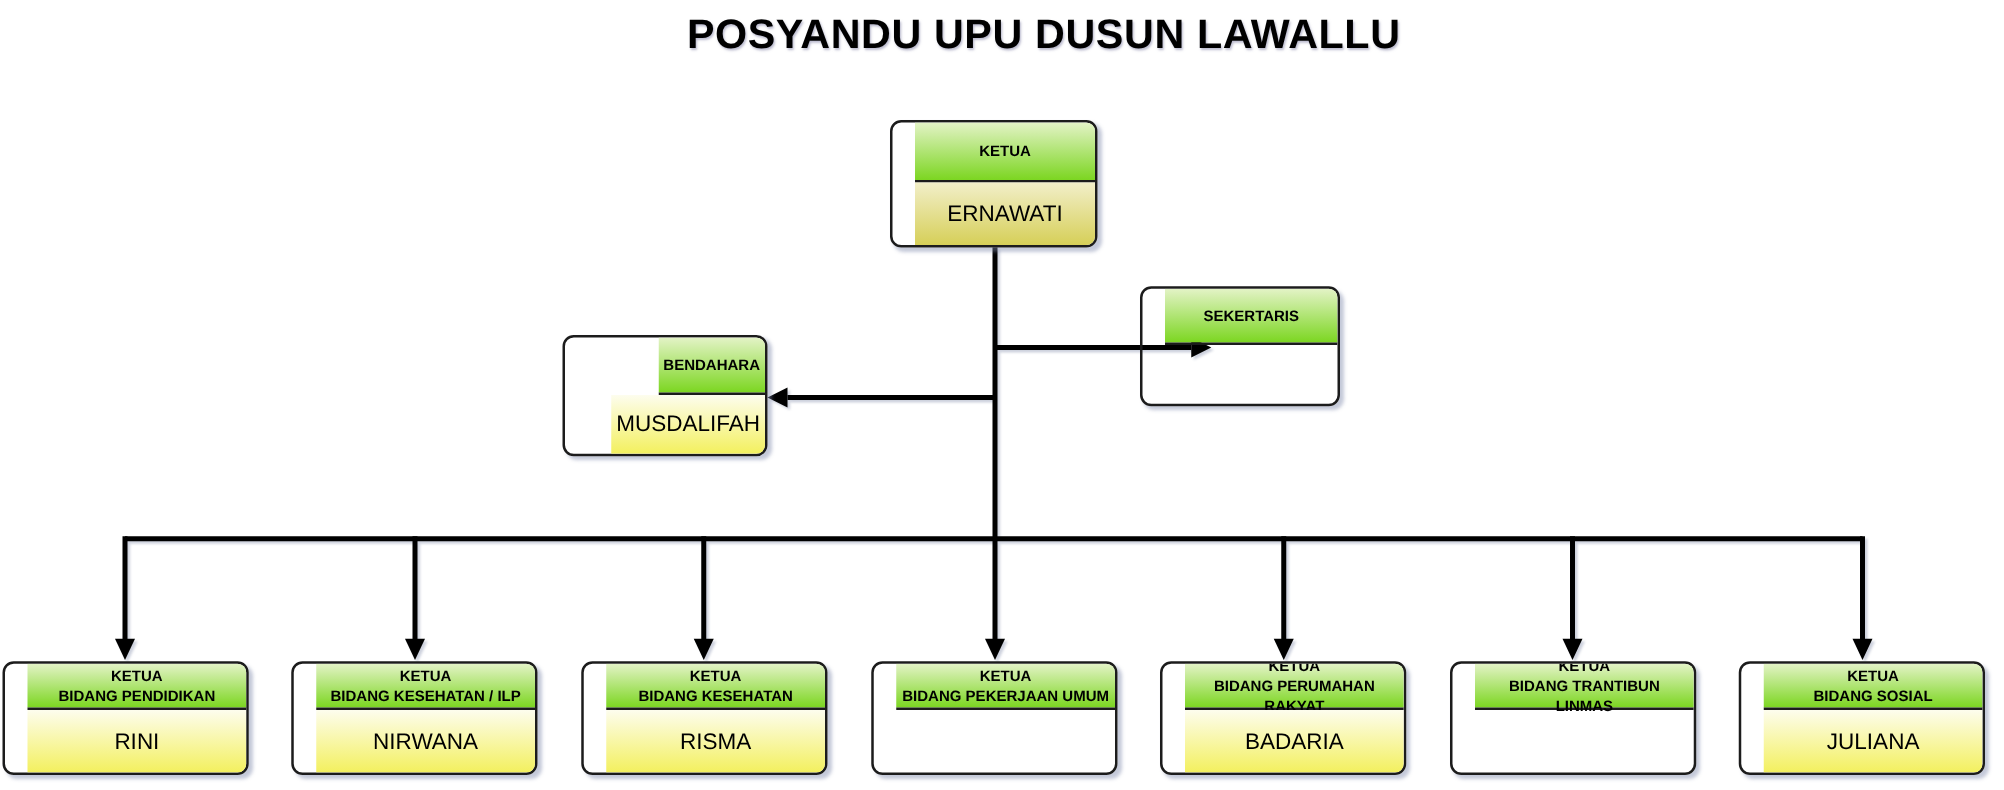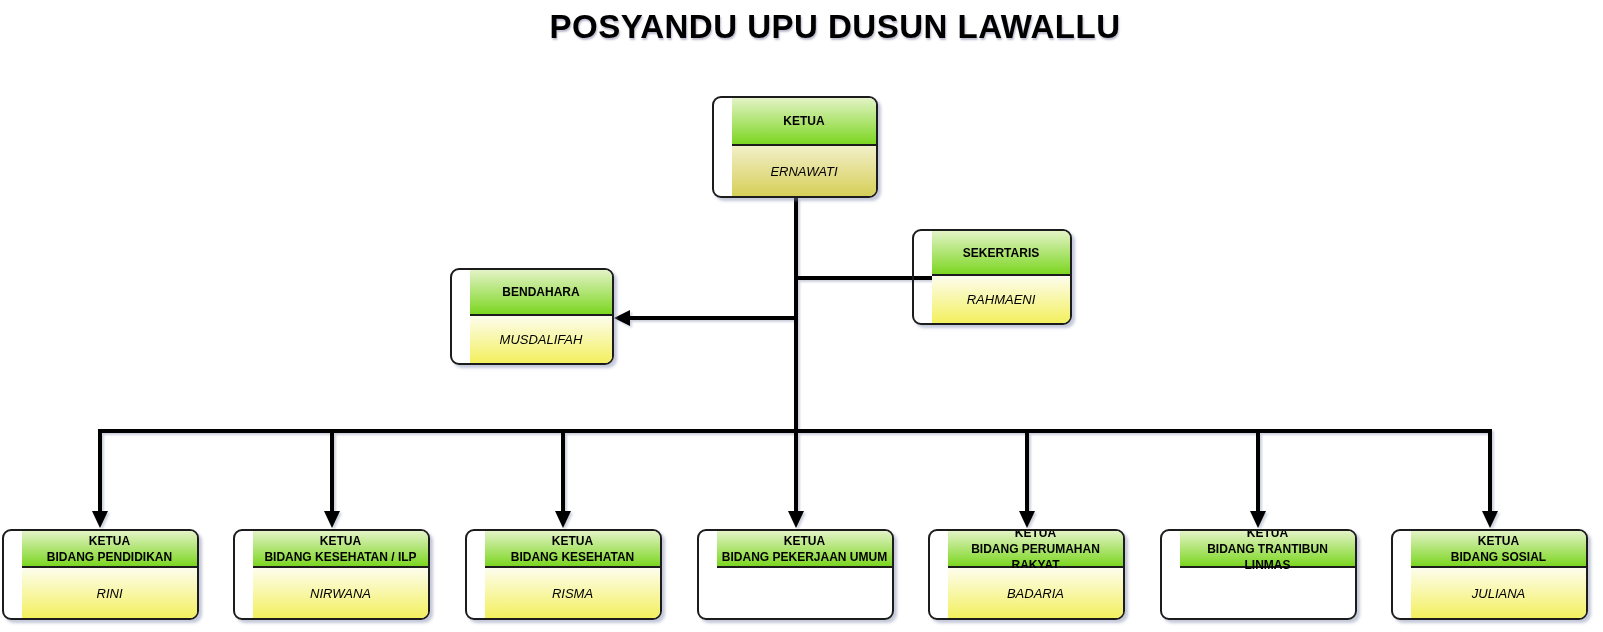--- a/index.html
+++ b/index.html
@@ -73,36 +73,35 @@
     box-sizing: border-box;
   }
   .node-body {
     flex: 1;
     display: flex;
     align-items: center;
     justify-content: center;
     background: linear-gradient(to bottom,
       var(--body-gradient-top, #fdfdee),
       var(--body-gradient-bottom, #f3f05e));
-    font-size: 13px;
+    font-size: 18px;
     padding: 2px 4px;
     box-sizing: border-box;
-    font-style: italic;
   }
   .node.ketua-top .node-body {
     background: linear-gradient(to bottom,
       var(--ketua-body-gradient-top, #f2efc9),
       var(--ketua-body-gradient-bottom, #d6cf58));
   }
   
   .pos-ketua      { left: 712px; top:  96px; width: 166px; height: 102px; }
   .pos-ketua      .node-header { height: 48px; }
   .pos-sekertaris { left: 912px; top: 229px; width: 160px; height: 96px; }
   .pos-sekertaris .node-header { height: 45px; }
-  .pos-bendahara  { left: 450px; top: 268px; width: 164px; height: 97px; }
+  .pos-bendahara  { left: 450px; top: 268px; width: 164px; height: 97px; align-items: flex-end; }
   .pos-bendahara  .node-header { height: 46px; }
   
   .bidang { top: 529px; width: 197px; height: 91px; }
   .bidang .node-header { height: 37px; }
   .pos-b0 { left:    2px; }
   .pos-b1 { left:  233px; }
   .pos-b2 { left:  465px; }
   .pos-b3 { left:  697px; }
   .pos-b4 { left:  928px; }
   .pos-b5 { left: 1160px; }
@@ -148,23 +147,20 @@
     </div>
     <div class="node-body">
       <span>ERNAWATI</span>
     </div>
   </div>
 
   <div class="node pos-sekertaris">
     <div class="node-header">
       <span>SEKERTARIS</span>
     </div>
-    <div class="node-body">
-      <span>RAHMAENI</span>
-    </div>
   </div>
 
   <div class="node pos-bendahara">
     <div class="node-header">
       <span>BENDAHARA</span>
     </div>
     <div class="node-body">
       <span>MUSDALIFAH</span>
     </div>
   </div>

